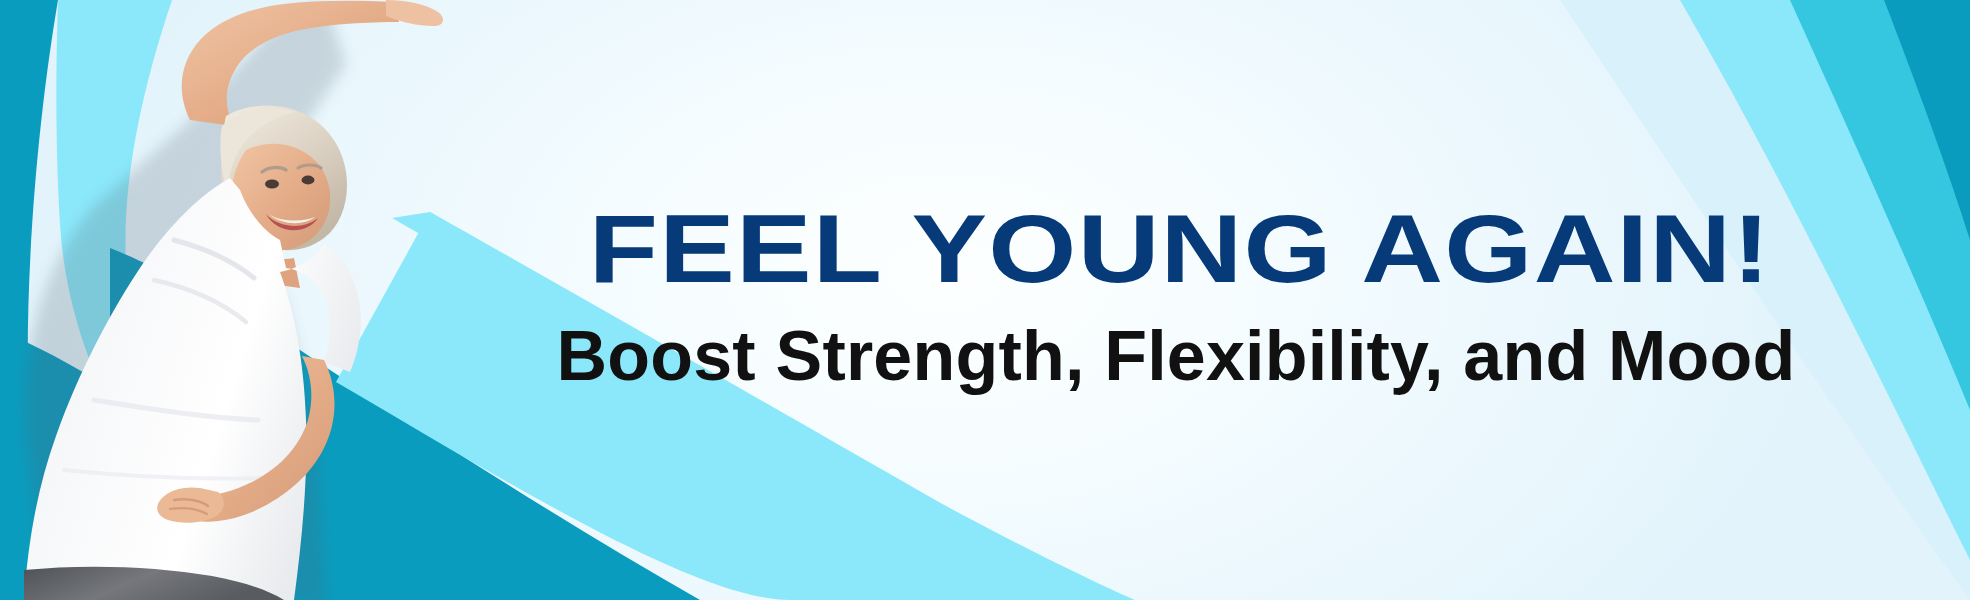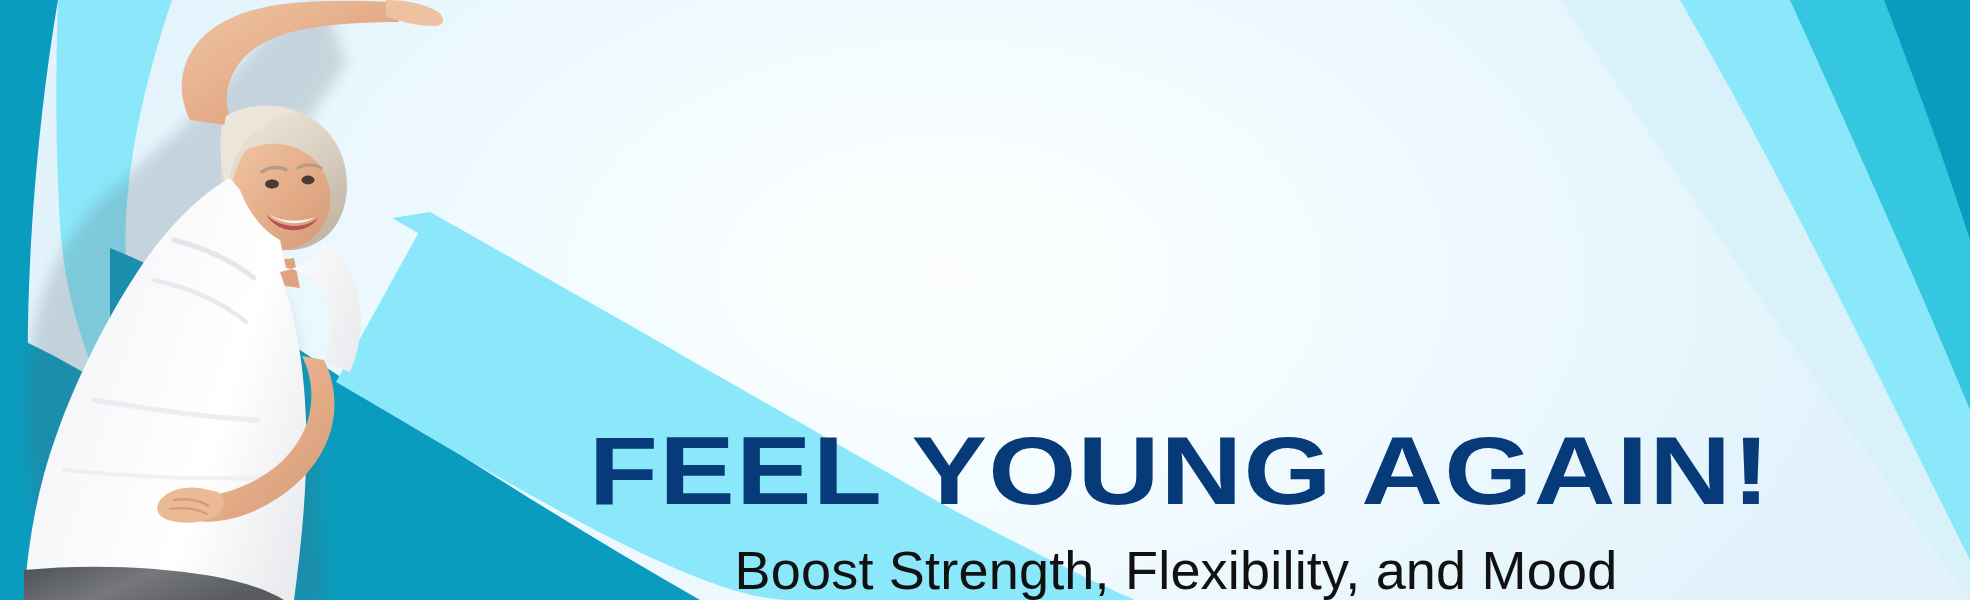--- a/index.html
+++ b/index.html
@@ -32,39 +32,39 @@
   .photo-svg{position:absolute;left:0;top:0;width:470px;height:600px;display:block;}
 
   
   .copy{
     position:absolute;
     left:400px; top:0;
     width:1560px; height:600px;
     display:flex;
     flex-direction:column;
     align-items:center;
-    justify-content:flex-end;
+    justify-content:center;
     text-align:center;
   }
   .headline{
     font-family:"Liberation Sans Narrow","Liberation Sans",sans-serif;
     font-weight:bold;
     font-size:96px;
     line-height:0.92;
     letter-spacing:1px;
     color:#063a78;
     margin:0 0 2px 0;
     transform:scaleX(1.18);
     transform-origin:center;
     white-space:nowrap;
   }
   .subtitle{
     font-family:"Liberation Sans",sans-serif;
-    font-weight:400;
-    font-size:54px;
+    font-weight:700;
+    font-size:70px;
     line-height:1.12;
     color:#111111;
     margin:22px 8px 0 0;
     letter-spacing:0.2px;
   }
   .subtitle .sub-line{display:block;white-space:nowrap;}
 </style>
 </head>
 <body>
 

